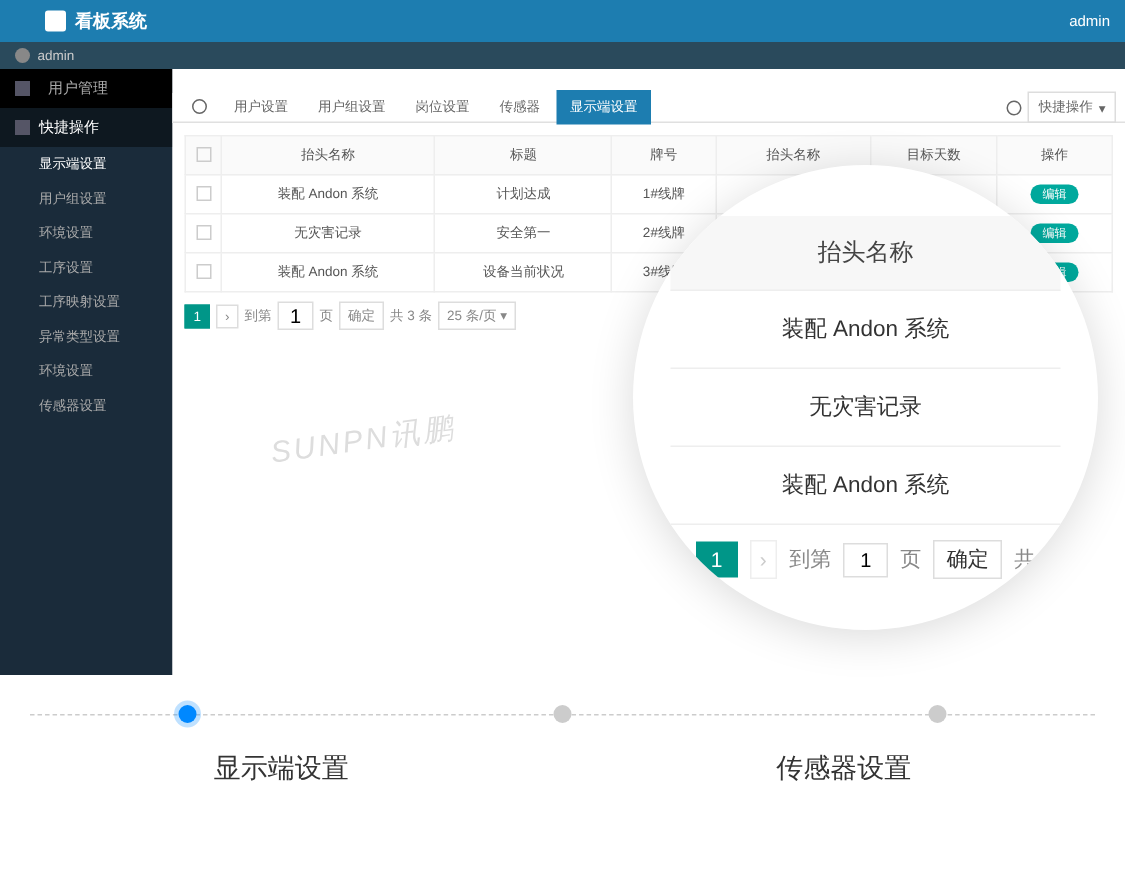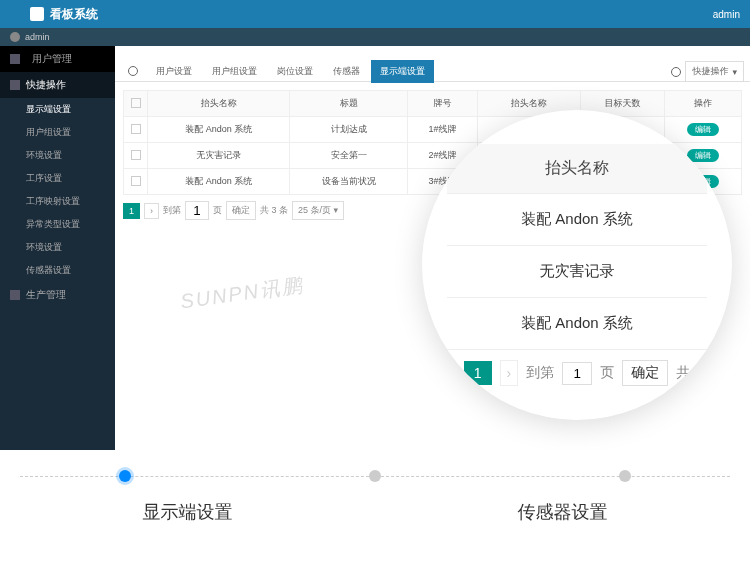--- a/index.html
+++ b/index.html
@@ -95,24 +95,20 @@
         <span>快捷操作</span>
       </div>
       <div class="side-sub sel">显示端设置</div>
       <div class="side-sub">用户组设置</div>
       <div class="side-sub">环境设置</div>
       <div class="side-sub">工序设置</div>
       <div class="side-sub">工序映射设置</div>
       <div class="side-sub">异常类型设置</div>
       <div class="side-sub">环境设置</div>
       <div class="side-sub">传感器设置</div>
-      <div class="side-item">
-        <span class="side-icon"></span>
-        <span>生产管理</span>
-      </div>
     </div>
 
     <div class="content">
       <div class="tabbar">
         <div class="tabs">
           <span class="tab home">
             <span class="refresh-icon"></span>
           </span>
           <span class="tab">用户设置</span>
           <span class="tab">用户组设置</span>

